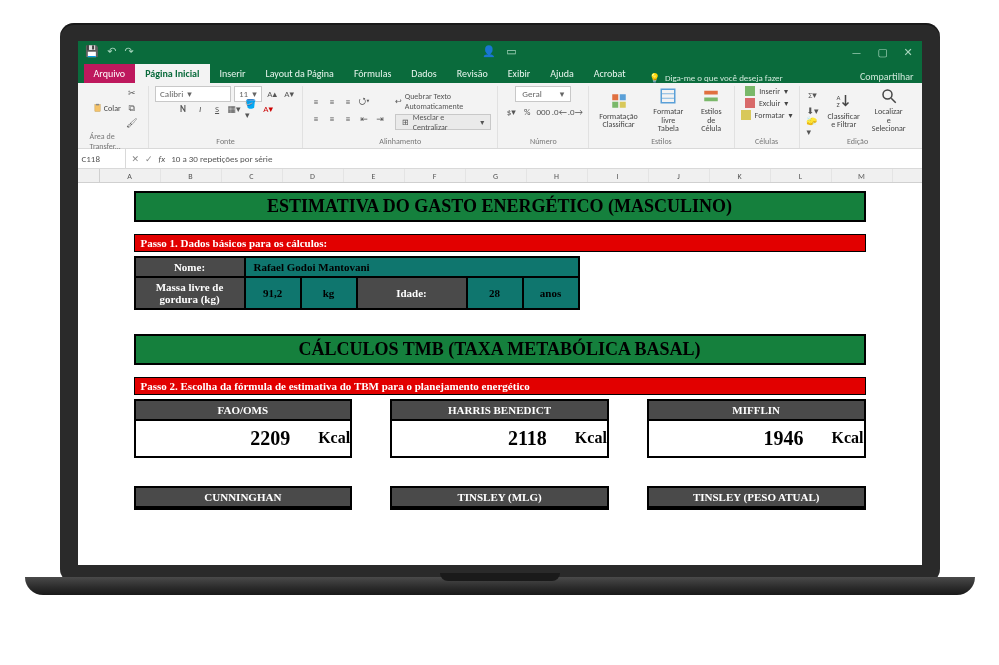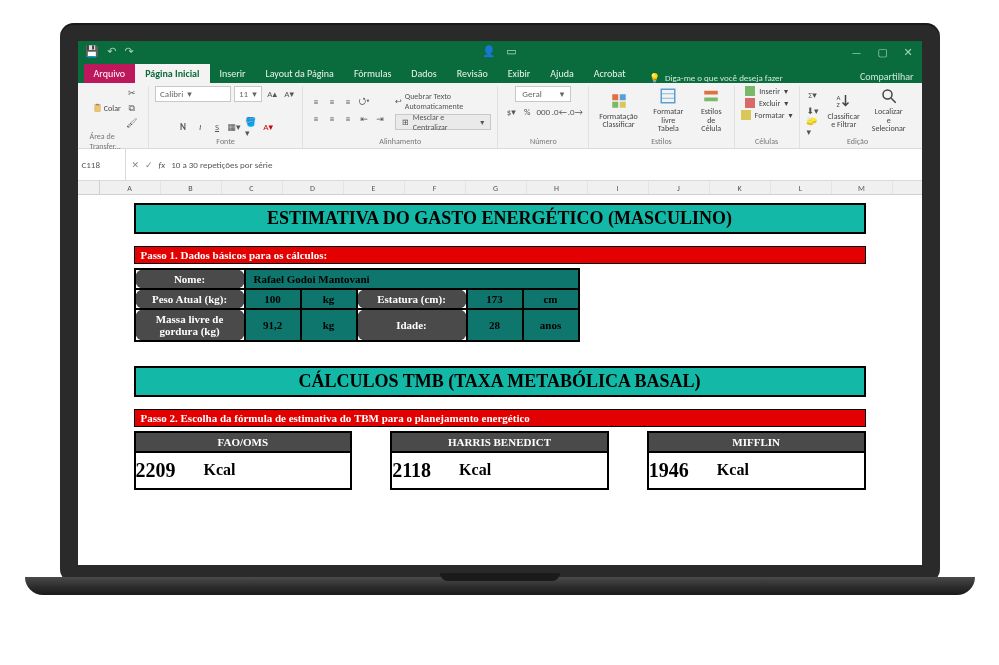--- a/index.html
+++ b/index.html
@@ -48,49 +48,49 @@
     .mini-btn { width:14px; height:14px; border:1px solid transparent; display:inline-flex; align-items:center; justify-content:center; color:#555; font-size:9px;}
     .align-row { display:flex; gap:2px; }
     .merge-btn { height:16px; border:1px solid #c8c8c8; background:#eaeaea; font-size:8px; padding:0 6px; display:flex; align-items:center; gap:4px; color:#555;}
     .num-combo { height:16px; border:1px solid #c8c8c8; background:#fff; font-size:9px; padding:0 6px; display:flex; align-items:center; gap:18px;}
     .big-btn { display:flex; flex-direction:column; align-items:center; font-size:8px; color:#444; padding:0 4px; gap:2px; text-align:center; line-height:1.05;}
     .big-btn svg{width:18px;height:18px;}
     .cell-row { display:flex; align-items:center; gap:4px; font-size:8px; color:#444;}
     .cell-row svg{width:10px;height:10px;}
 
     
-    .formula-bar { height:32px; background:#fff; border-bottom:1px solid #d9d9d9; display:flex; align-items:center; font-size:9px; color:#555;}
+    .formula-bar { height:20px; background:#fff; border-bottom:1px solid #d9d9d9; display:flex; align-items:center; font-size:9px; color:#555;}
     .name-box { width:48px; border-right:1px solid #d9d9d9; padding:0 4px; height:100%; display:flex; align-items:center;}
     .fx-area { display:flex; align-items:center; gap:6px; padding:0 6px;}
     .fx-area .tick{color:#888;}
 
     
     .col-headers { height:14px; background:#f0f0f0; border-bottom:1px solid #d0d0d0; display:flex; font-size:8px; color:#555;}
     .row-corner{width:22px; border-right:1px solid #d0d0d0;}
     .col-h{flex:0 0 61px; text-align:center; border-right:1px solid #e4e4e4; line-height:14px;}
 
     
     .sheet { position: relative; height: calc(100% - 22px - 20px - 66px - 18px - 14px); overflow:hidden; background:#fff; padding: 8px 56px 0; }
     
-    .band-dark-fix { background:#14b8a6; border:2px solid #000; text-align:center; font-family:"Times New Roman", Georgia, serif; font-weight:900; font-size:18px; padding:3px 0; color:#000;}
+    .band-dark-fix { background:#15803d; border:2px solid #000; text-align:center; font-family:"Times New Roman", Georgia, serif; font-weight:900; font-size:18px; padding:3px 0; color:#000;}
     .band-dark-fix span{ color:#000; }
     
     .step-red { background:#e20000; color:#fff; font-family:"Times New Roman", Georgia, serif; font-size:11px; padding:2px 6px; border:1px solid #000; font-weight:bold;}
     .step-red b{font-weight:900;}
 
     table.data { border-collapse:collapse; margin-top:4px; font-family:"Times New Roman", Georgia, serif; }
     table.data td, table.data th { border:2px solid #000; padding:3px 6px; font-size:11px; text-align:center; }
-    table.data th { background:#4a4a4a; color:#fff; font-weight:700; min-width:110px;border-radius:9px;}
+    table.data th { background:#4a4a4a; color:#fff; font-weight:700; min-width:110px;}
     table.data td { background:#0f766e; font-weight:700; min-width:56px;}
     table.data .wide { min-width:210px; text-align:left; padding-left:8px;}
 
     .tmb-row { display:flex; gap:38px; margin-top:4px; }
     .tmb-box { border:2px solid #000; flex:1; font-family:"Times New Roman", Georgia, serif;}
     .tmb-head { background:#4a4a4a; color:#fff; text-align:center; font-weight:700; font-size:11px; padding:3px 12px; border-bottom:2px solid #000;}
-    .tmb-body { display:flex; align-items:center; justify-content:flex-start; gap:28px; padding:6px 0;}
+    .tmb-body { display:flex; align-items:center; justify-content:flex-end; gap:28px; padding:6px 0;}
     .tmb-val { font-size:20px; font-weight:900;}
     .tmb-unit { font-size:16px; font-weight:900;}
     .spacer{height:12px;}
   </style>
 </head>
 <body>
 
 <div class="laptop-frame">
   <div class="laptop-screen-bezel">
     <div class="screen">
@@ -143,21 +143,21 @@
             <div class="stack">
               <span class="mini-btn">✂</span>
               <span class="mini-btn">⧉</span>
               <span class="mini-btn">🖌</span>
             </div>
           </div>
           <div class="group-label">Área de Transfer...</div>
         </div>
 
         <div class="group">
-          <div class="group-top stack" style="gap:18px;">
+          <div class="group-top stack" style="gap:0;">
             <div class="font-row">
               <div class="font-combo" style="width:76px;">
                   <span>Calibri</span>
                   <span>▾</span>
                 </div>
               <div class="font-combo" style="width:28px;">
                   <span>11</span>
                   <span>▾</span>
                 </div>
               <span class="mini-btn">A▴</span>
@@ -345,28 +345,20 @@
         <div class="spacer"></div>
         <div class="step-red"><b>Passo 1.</b> <span>Dados básicos para os cálculos:</span></div>
 
         <table class="data">
           <tbody>
               <tr>
             <th>Nome:</th>
             <td class="wide" colspan="5">Rafael Godoi Mantovani</td>
           </tr>
           <tr>
-            <th>Peso Atual (kg):</th>
-            <td>100</td>
-            <td>kg</td>
-            <th>Estatura (cm):</th>
-            <td>173</td>
-            <td>cm</td>
-          </tr>
-          <tr>
             <th style="white-space:pre-line;">Massa livre de
 gordura (kg)</th>
             <td>91,2</td>
             <td>kg</td>
             <th>Idade:</th>
             <td>28</td>
             <td>anos</td>
           </tr>
         </tbody>
           </table>
@@ -396,20 +388,31 @@
             <div class="tmb-head">MIFFLIN</div>
             <div class="tmb-body">
                 <span class="tmb-val">1946</span>
                 <span class="tmb-unit">Kcal</span>
               </div>
           </div>
         </div>
 
         <div class="spacer"></div>
           <div class="spacer"></div>
+        <div class="tmb-row">
+          <div class="tmb-box">
+              <div class="tmb-head">CUNNINGHAN</div>
+            </div>
+          <div class="tmb-box">
+              <div class="tmb-head">TINSLEY (MLG)</div>
+            </div>
+          <div class="tmb-box">
+              <div class="tmb-head">TINSLEY (PESO ATUAL)</div>
+            </div>
+        </div>
 
       </div>
     </div>
   </div>
   <div class="laptop-base">
       <div class="laptop-notch"></div>
     </div>
 </div>
 
 </body></html>

